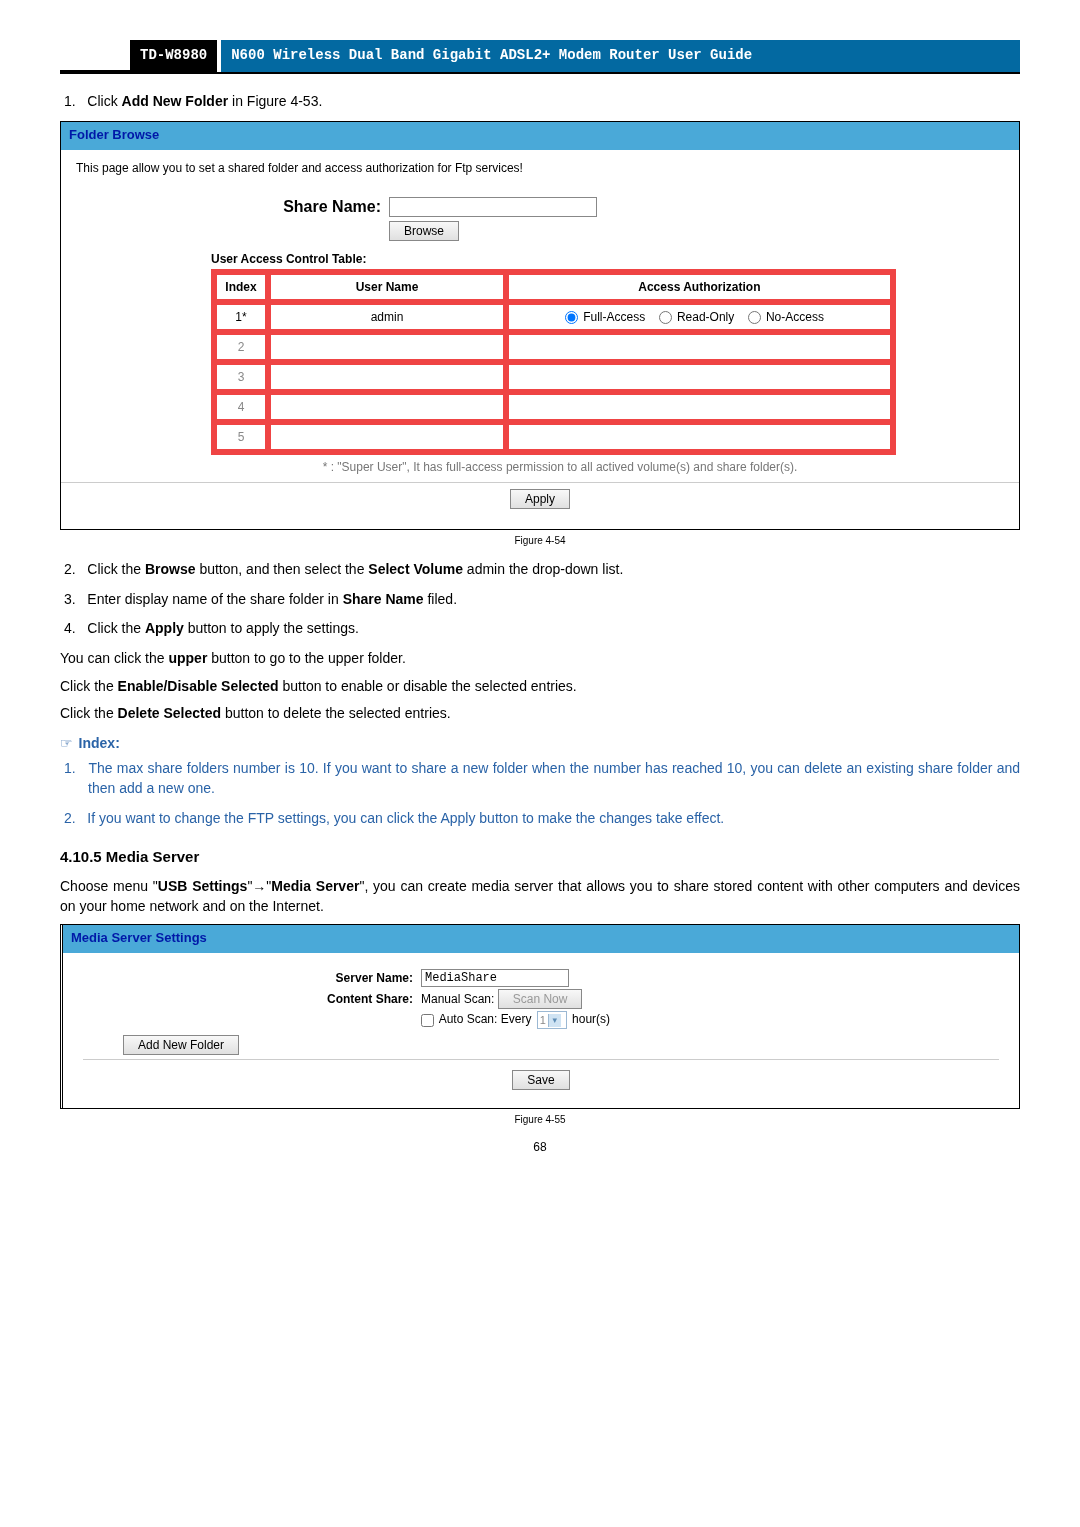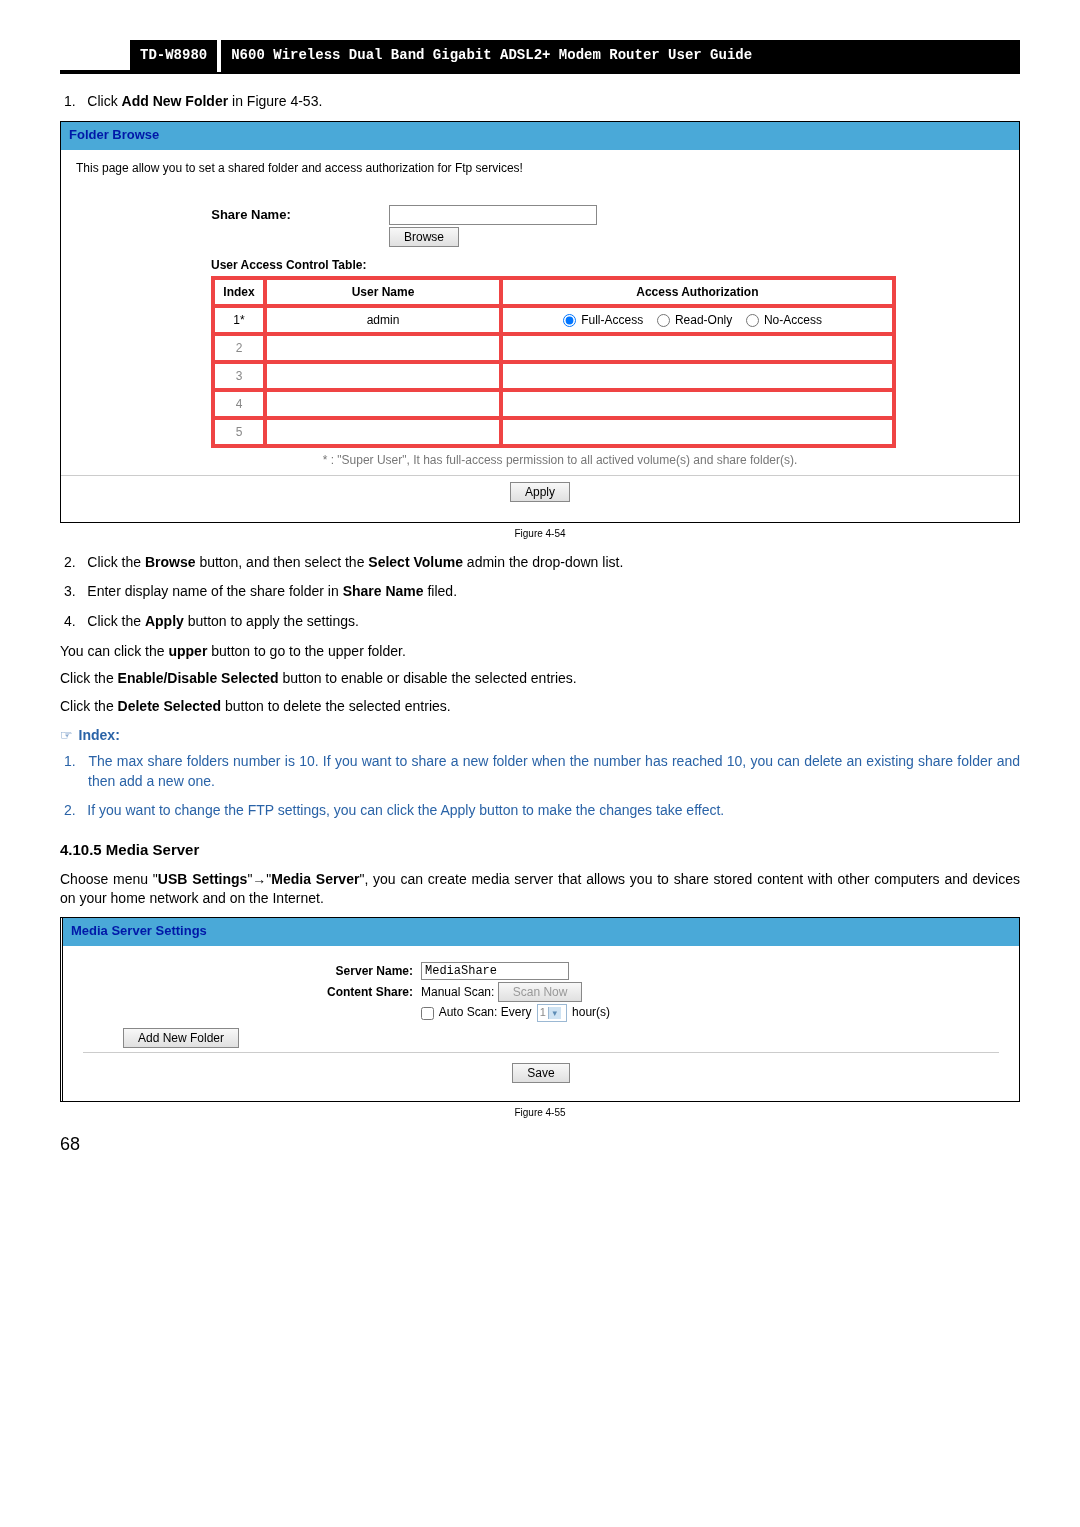--- a/index.html
+++ b/index.html
@@ -18,21 +18,21 @@
     font-family: Liberation Mono, monospace;
   }
   .model-box {
     background: #000;
     color: #fff;
     font-weight: bold;
     padding: 6px 10px;
     font-size: 14px;
   }
   .title-box {
-    background: #000000;
+    background: #0369a1;
     color: #fff;
     font-weight: bold;
     padding: 6px 10px;
     flex: 1;
     font-size: 14px;
     margin-left: 4px;
   }
   .header-spacer {
     width: 70px;
     border-bottom: 2px solid #000;
@@ -53,34 +53,34 @@
     font-weight: bold;
     padding: 4px 8px;
     font-size: 13px;
     border-bottom: 2px solid #4aa9d8;
   }
   .section-body {
     padding: 10px 20px 12px 60px;
     font-size: 12px;
   }
   .desc-line {
-    margin-bottom: 28px;
+    margin-bottom: 19px;
     margin-left: -45px;
   }
   .form-row {
     display: flex;
     align-items: center;
     margin: 2px 0;
   }
   .form-label {
     width: 260px;
-    text-align: center;
+    text-align: right;
     font-weight: bold;
     padding-right: 8px;
-    font-size: 13px;
+    font-size: 16px;
   }
   .text-input {
     border: 1px solid #888;
     height: 18px;
     width: 200px;
     font-size: 12px;
     padding: 0 3px;
   }
   .btn {
     border: 1px solid #888;
@@ -97,21 +97,21 @@
     font-size: 12px;
     margin: 10px 0 2px 90px;
   }
   table.uact {
     border-collapse: collapse;
     width: 78%;
     margin-left: 90px;
     font-size: 12px;
   }
   table.uact th, table.uact td {
-    border: 4px solid #ef4444;
+    border: 6px solid #ef4444;
     padding: 3px 6px;
     text-align: center;
     height: 18px;
     margin-top: 23px;
   }
   table.uact th {
     font-weight: bold;
     background:#fff;
   }
   .idx-col { width: 36px; }
@@ -198,22 +198,22 @@
   .dropdown-fake .val { padding: 0 2px; color:#888;}
   .dropdown-fake .arrow {
     background: #cfe3f3;
     width: 12px;
     text-align: center;
     font-size: 9px;
     border-left: 1px solid #9bb8d3;
     color: #5d8cb5;
   }
   .page-num {
-    text-align: left;
-    font-size: 18px;
+    text-align: center;
+    font-size: 12px;
   }
   input[type=radio], input[type=checkbox] {
     vertical-align: middle;
     margin: 0 2px 0 0;
   }
   .small-input {
     border: 1px solid #888;
     height: 16px;
     width: 140px;
     font-family: Liberation Mono, monospace;

